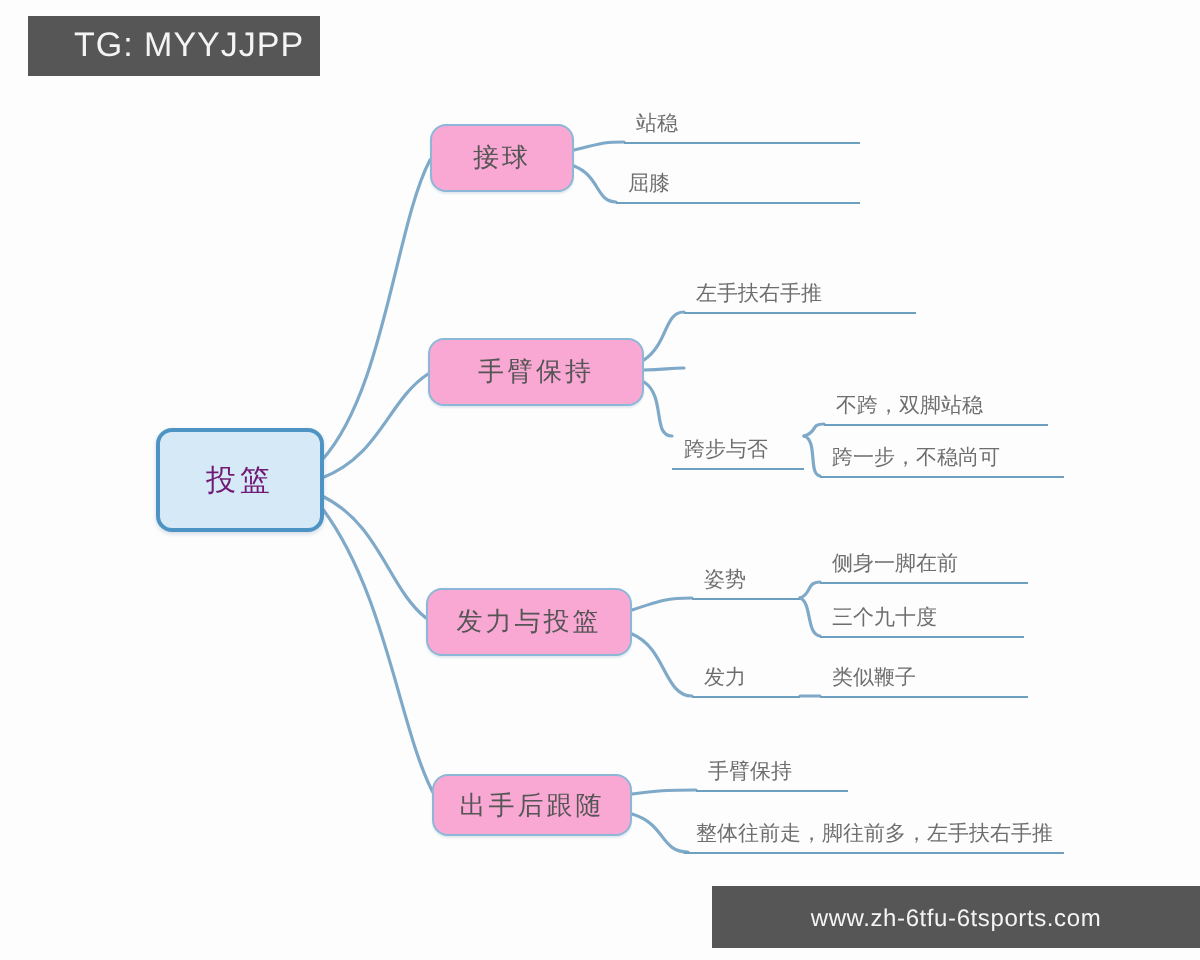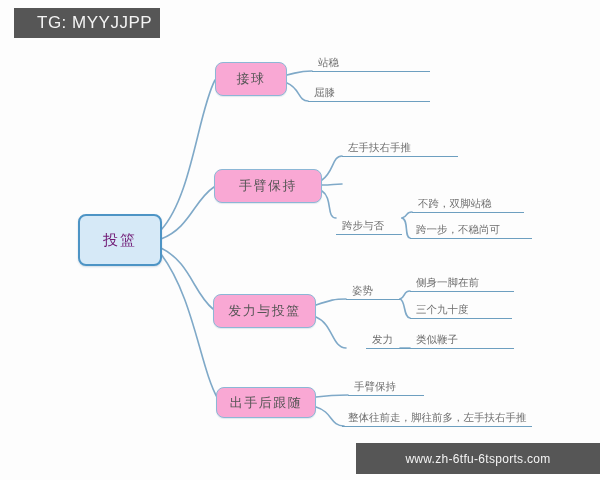--- a/index.html
+++ b/index.html
@@ -56,21 +56,21 @@
   <div class="leaf" style="left:308px;top:84px;width:122px;">屈膝</div>
 
   <div class="leaf" style="left:342px;top:139px;width:116px;">左手扶右手推</div>
   <div class="leaf" style="left:336px;top:201px;width:66px;margin-top:16px;">跨步与否</div>
   <div class="leaf" style="left:412px;top:195px;width:112px;">不跨，双脚站稳</div>
   <div class="leaf" style="left:410px;top:221px;width:122px;">跨一步，不稳尚可</div>
 
   <div class="leaf" style="left:346px;top:282px;width:54px;">姿势</div>
   <div class="leaf" style="left:410px;top:274px;width:104px;">侧身一脚在前</div>
   <div class="leaf" style="left:410px;top:301px;width:102px;">三个九十度</div>
-  <div class="leaf" style="left:346px;top:331px;width:54px;margin-left:20px;">发力</div>
+  <div class="leaf" style="left:346px;top:331px;width:54px;">发力</div>
   <div class="leaf" style="left:410px;top:331px;width:104px;">类似鞭子</div>
 
   <div class="leaf" style="left:348px;top:378px;width:76px;">手臂保持</div>
   <div class="leaf" style="left:342px;top:409px;width:190px;">整体往前走，脚往前多，左手扶右手推</div>
 
   <div class="banner badge">TG: MYYJJPP</div>
   <div class="banner watermark">www.zh-6tfu-6tsports.com</div>
 
 </div>
 

